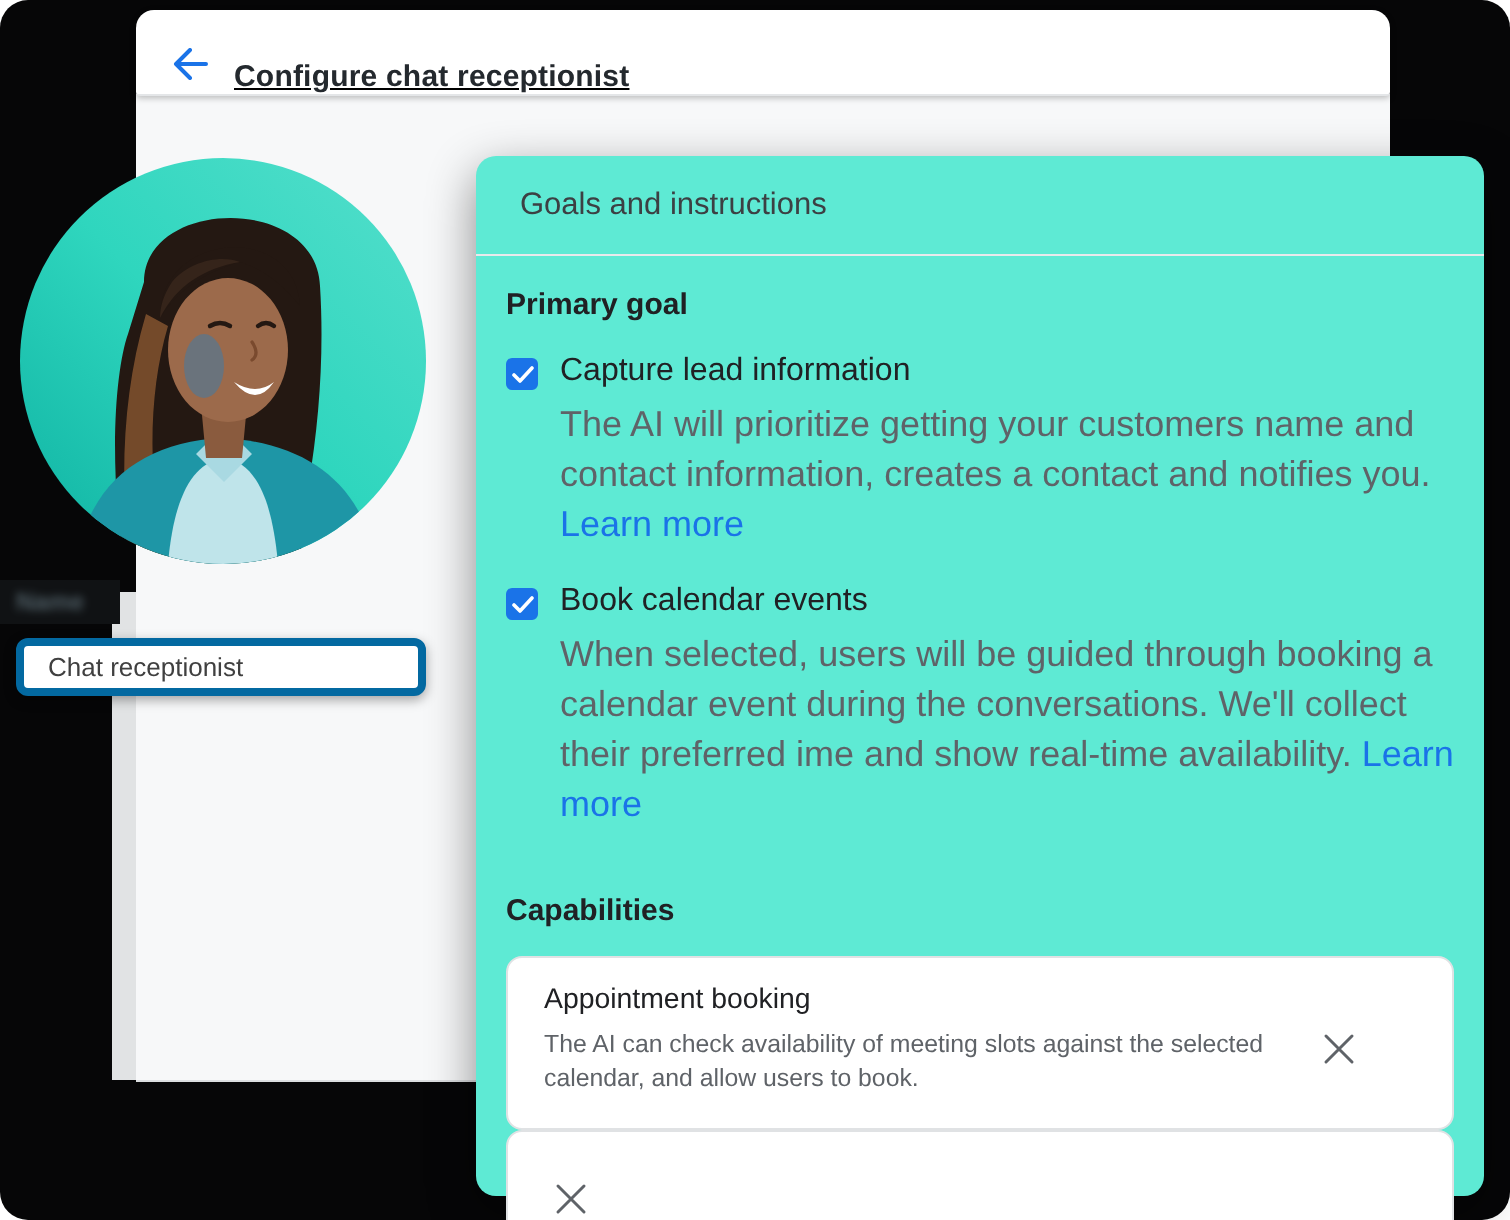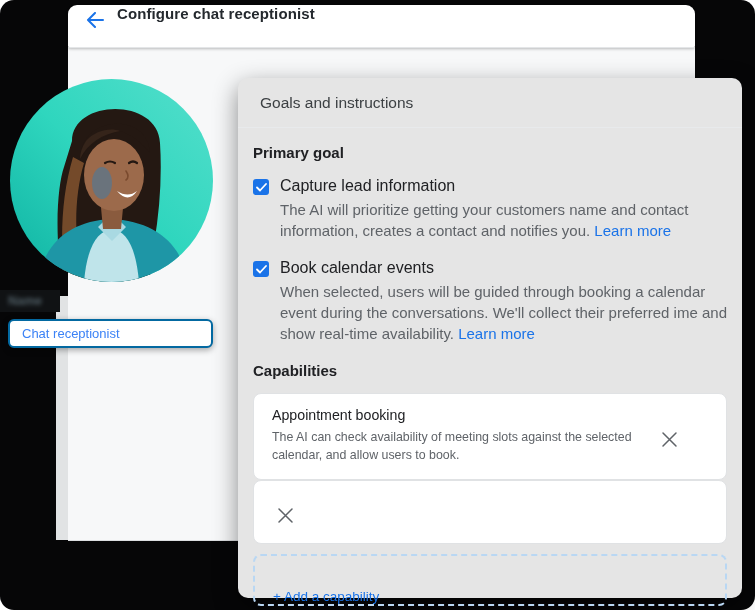--- a/index.html
+++ b/index.html
@@ -4,60 +4,60 @@
 <style>
   html,body{margin:0;padding:0;background:#ffffff;}
   body{width:755px;height:610px;position:relative;overflow:hidden;
        font-family:"Liberation Sans","DejaVu Sans",sans-serif;
        -webkit-font-smoothing:antialiased;}
   .backdrop{position:absolute;left:0;top:0;width:755px;height:610px;
             background:#060607;border-radius:14px;z-index:0;}
   
   .header-card{position:absolute;left:68px;top:5px;width:627px;height:42px;
                background:#ffffff;border-radius:9px 9px 2px 2px;z-index:3;
-               display:flex;align-items:flex-start;box-shadow:0 1px 3px rgba(0,0,0,.25);
-               border-bottom:1px solid #e4e6e8;}
+               display:flex;align-items:flex-end;box-shadow:0 1px 3px rgba(0,0,0,.25);
+               border-bottom:1px solid #e4e6e8;text-decoration:underline;}
   .back-btn{width:30px;height:30px;margin-left:12px;display:flex;align-items:center;
             justify-content:center;cursor:pointer;border-radius:50%;}
   .header-title{font-size:15px;font-weight:700;color:#24292e;margin-left:7px;letter-spacing:.1px;}
   
   .body-panel{position:absolute;left:68px;top:47px;width:627px;height:493px;
               background:#f7f8f9;z-index:2;border-bottom:1px solid #dcdee0;}
   .edge-strip{position:absolute;left:56px;top:296px;width:12px;height:244px;
               background:#e1e3e4;z-index:2;}
   
   .avatar{position:absolute;left:10px;top:79px;width:203px;height:203px;z-index:4;}
   
   .name-chip{position:absolute;left:0px;top:290px;width:60px;height:22px;z-index:5;
              background:#101214;display:flex;align-items:center;}
   .name-chip span{color:#5c6d75;font-size:12.5px;font-weight:700;margin-left:8px;
                   filter:blur(2px);opacity:.85;}
   
   .name-input{position:absolute;left:8px;top:319px;width:205px;height:29px;z-index:6;
-              background:#ffffff;border:2px solid #0369a1;border-radius:6px;
+              background:#ffffff;border:4px solid #0369a1;border-radius:6px;
               box-shadow:0 2px 6px rgba(0,0,0,.35);box-sizing:border-box;
-              font-family:inherit;font-size:13px;color:#3b82f6;padding:0 12px;outline:none;}
+              font-family:inherit;font-size:13px;color:#404040;padding:0 12px;outline:none;}
   
   .goals-panel{position:absolute;left:238px;top:78px;width:504px;height:520px;
-               background:#e5e5e5;border-radius:10px;z-index:7;
+               background:#5eead4;border-radius:10px;z-index:7;
                box-shadow:0 8px 24px rgba(0,0,0,.45);box-sizing:border-box;}
   .goals-header{height:49px;display:flex;align-items:center;padding:0 22px;
                 border-bottom:1px solid #e8eaec;}
   .goals-title{font-size:15.5px;color:#3c4043;}
   .goals-body{padding:16px 15px 0 15px;}
   .section-heading{font-size:15px;font-weight:700;color:#202124;margin:0 0 14px 0;}
   .goal-row{display:flex;margin-bottom:18px;}
   .checkbox{width:16px;height:16px;border-radius:3px;background:#1a73e8;flex:0 0 16px;
             margin-top:2px;cursor:pointer;display:flex;align-items:center;justify-content:center;}
   .checkbox svg{display:block;}
   .goal-texts{margin-left:11px;}
   .goal-label{font-size:16px;color:#202124;margin-bottom:5px;}
-  .goal-desc{font-size:15px;color:#5f6368;line-height:1.38;max-width:452px;}
+  .goal-desc{font-size:18px;color:#5f6368;line-height:1.38;max-width:452px;}
   .link{color:#1a73e8;cursor:pointer;text-decoration:none;}
-  .cap-heading{margin-top:18px;}
+  .cap-heading{margin-top:32px;}
   .cap-card{border:1px solid #e0e2e4;border-radius:8px;padding:13px 18px 15px 18px;
             margin-bottom:0;display:flex;align-items:flex-start;background:#fff;}
   .cap-texts{flex:1;}
   .cap-title{font-size:14.2px;color:#202124;margin-bottom:6px;}
   .cap-desc{font-size:12.4px;color:#5f6368;line-height:1.4;max-width:380px;}
   .cap-close{width:26px;height:26px;margin:8px 26px 0 0;display:flex;align-items:center;
              justify-content:center;cursor:pointer;align-self:center;}
   .add-cap{border:2px dashed #b9d7f3;border-radius:8px;height:48px;display:flex;
            align-items:flex-end;padding:0 18px;cursor:pointer;margin-top:10px;}
   .add-cap span{color:#1a73e8;font-size:13.5px;font-weight:500;}

